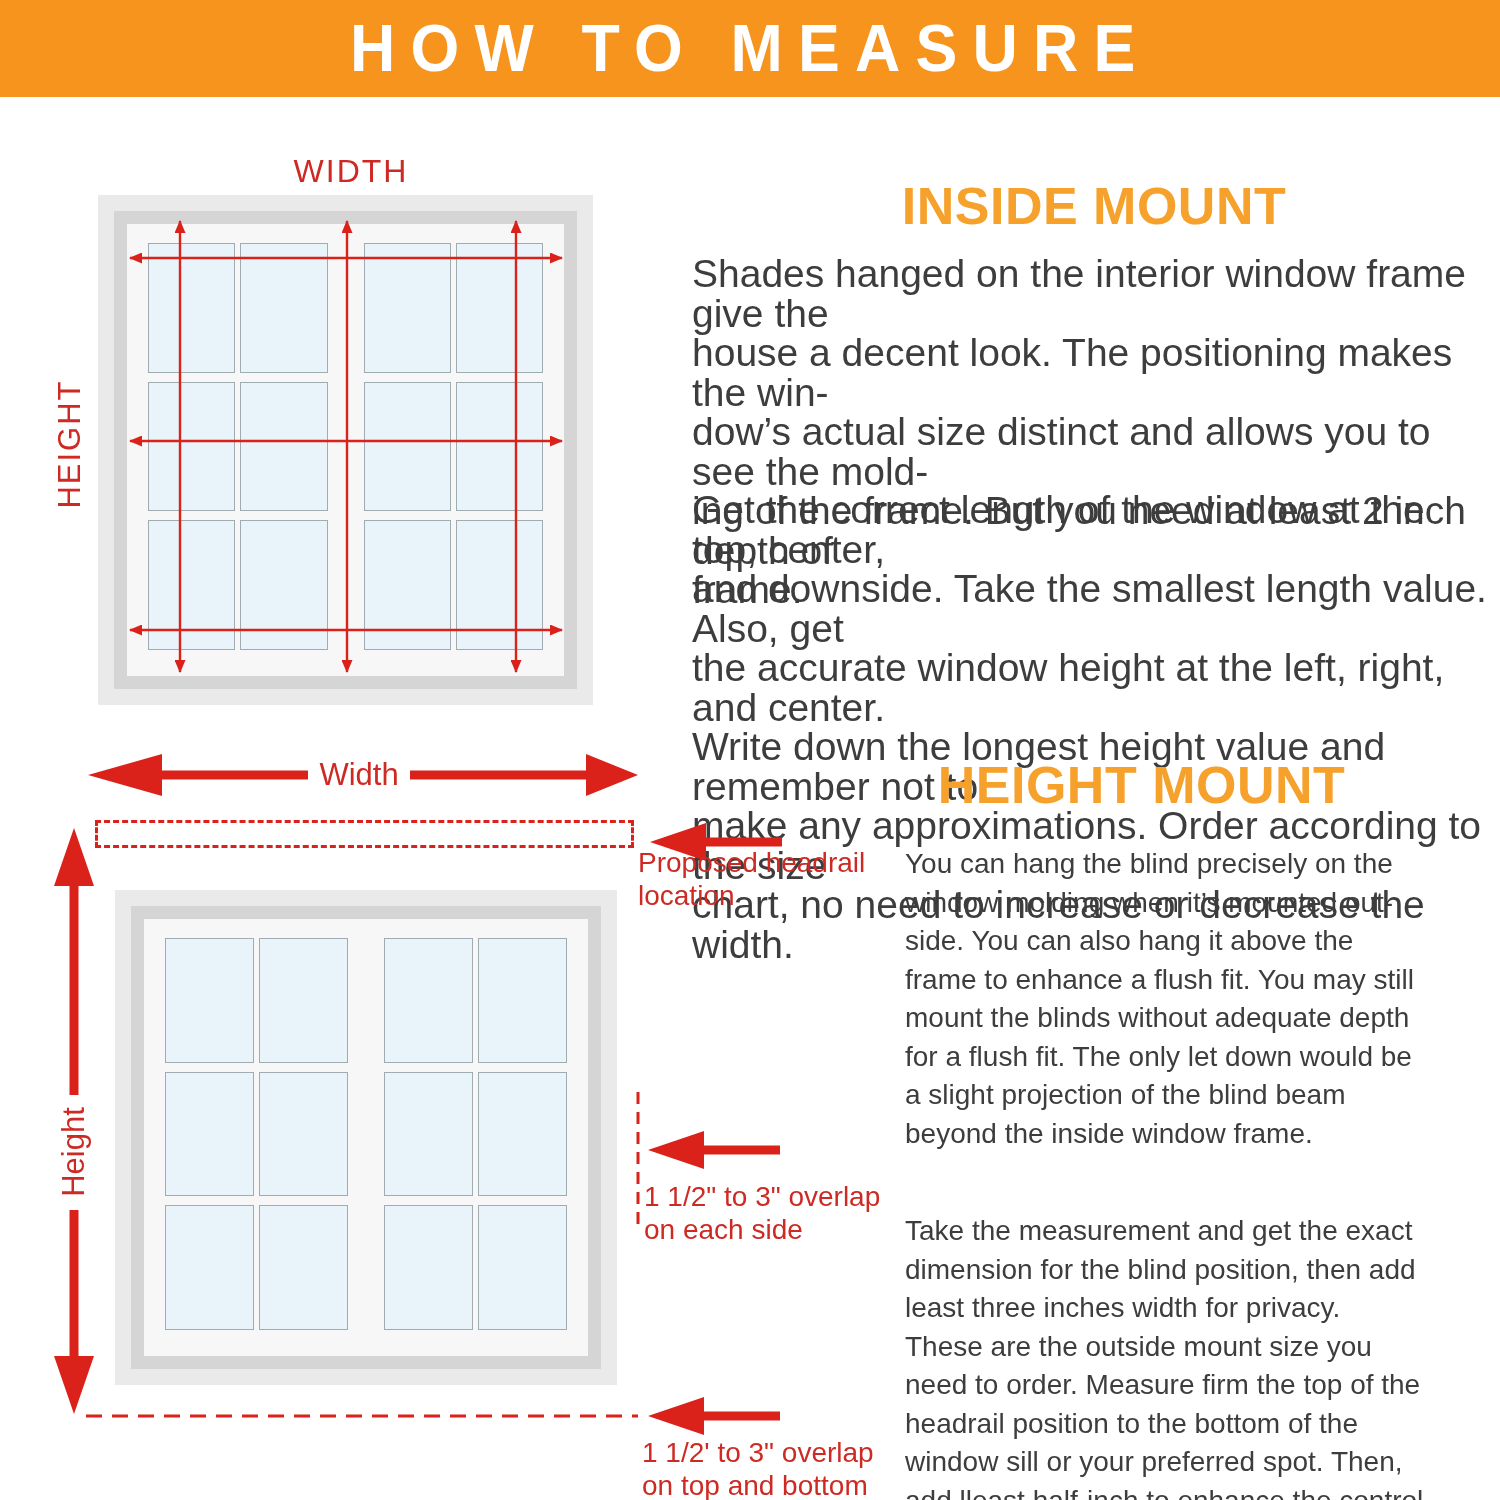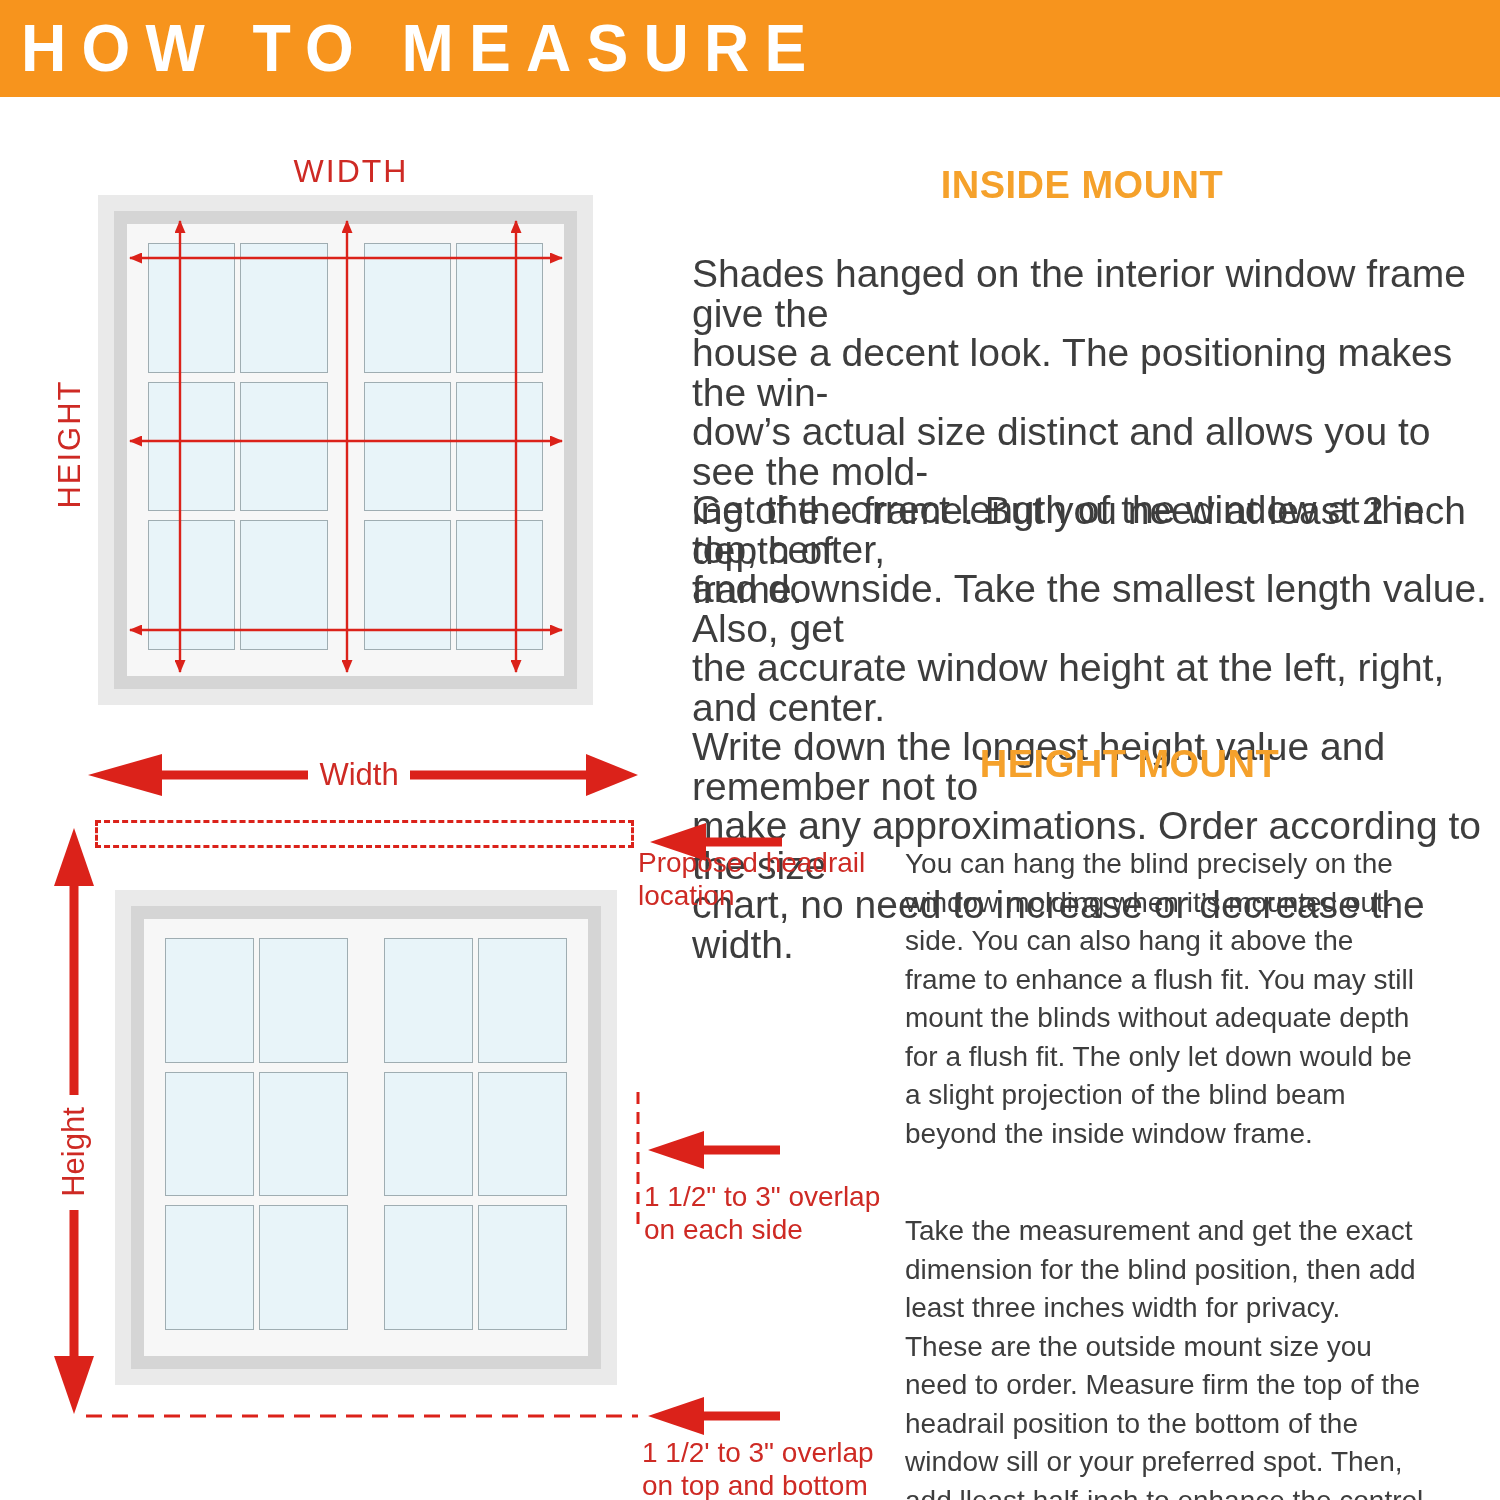--- a/index.html
+++ b/index.html
@@ -3,21 +3,21 @@
 <meta charset="utf-8">
 <style>
   html,body{margin:0;padding:0;background:#ffffff;}
   .canvas{
     position:relative;width:1500px;height:1500px;background:#ffffff;overflow:hidden;
     font-family:"Liberation Sans",sans-serif;
   }
   
   .banner{
     position:absolute;left:0;top:0;width:1500px;height:97px;
-    background:var(--banner_orange,#F7941D);text-align:left;
+    background:var(--banner_orange,#F7941D);text-align:center;
   }
   .banner-title{
     margin:0;line-height:97px;color:#ffffff;font-size:66px;font-weight:bold;
     letter-spacing:16px;display:inline-block;transform:scaleX(.95);transform-origin:center;
     white-space:nowrap;
   }
   
   .window{position:absolute;background:var(--frame_outer,#EAEAEA);padding:16px;box-sizing:border-box;}
   .win-mid{width:100%;height:100%;background:var(--frame_mid,#D5D5D5);padding:13px;box-sizing:border-box;}
   .win-sash{width:100%;height:100%;background:var(--frame_sash,#F7F7F7);padding:19px 21px 26px 21px;box-sizing:border-box;}
@@ -50,22 +50,22 @@
   .height-bottom{left:74px;top:1152px;font-size:31px;}
   .red-note{
     position:absolute;color:var(--note_red,#CE2A24);font-size:28px;line-height:33px;
     white-space:nowrap;
   }
   .note-headrail{left:638px;top:830px;margin-top:16px;}
   .note-side{left:644px;top:1180px;}
   .note-bottom{left:642px;top:1436px;}
   
   .mount-heading{
-    position:absolute;margin:0;color:var(--heading_orange,#F5A12B);
-    font-size:38px;font-weight:bold;text-align:center;letter-spacing:0.5px;
+    position:absolute;margin:12px;color:var(--heading_orange,#F5A12B);
+    font-size:52px;font-weight:bold;text-align:center;letter-spacing:0.5px;
   }
   .heading-inside{left:692px;top:164px;width:780px;}
   .heading-outside{left:902px;top:743px;width:455px;}
   .body-para{
     position:absolute;color:var(--body_text,#3D3D3D);
   }
   .para-inside{left:692px;width:800px;font-size:39px;line-height:39.5px;}
   .para-inside-1{top:254px;}
   .para-inside-2{top:490px;}
   .para-outside{left:905px;width:580px;font-size:28px;line-height:38.5px;margin-top:16px;}

